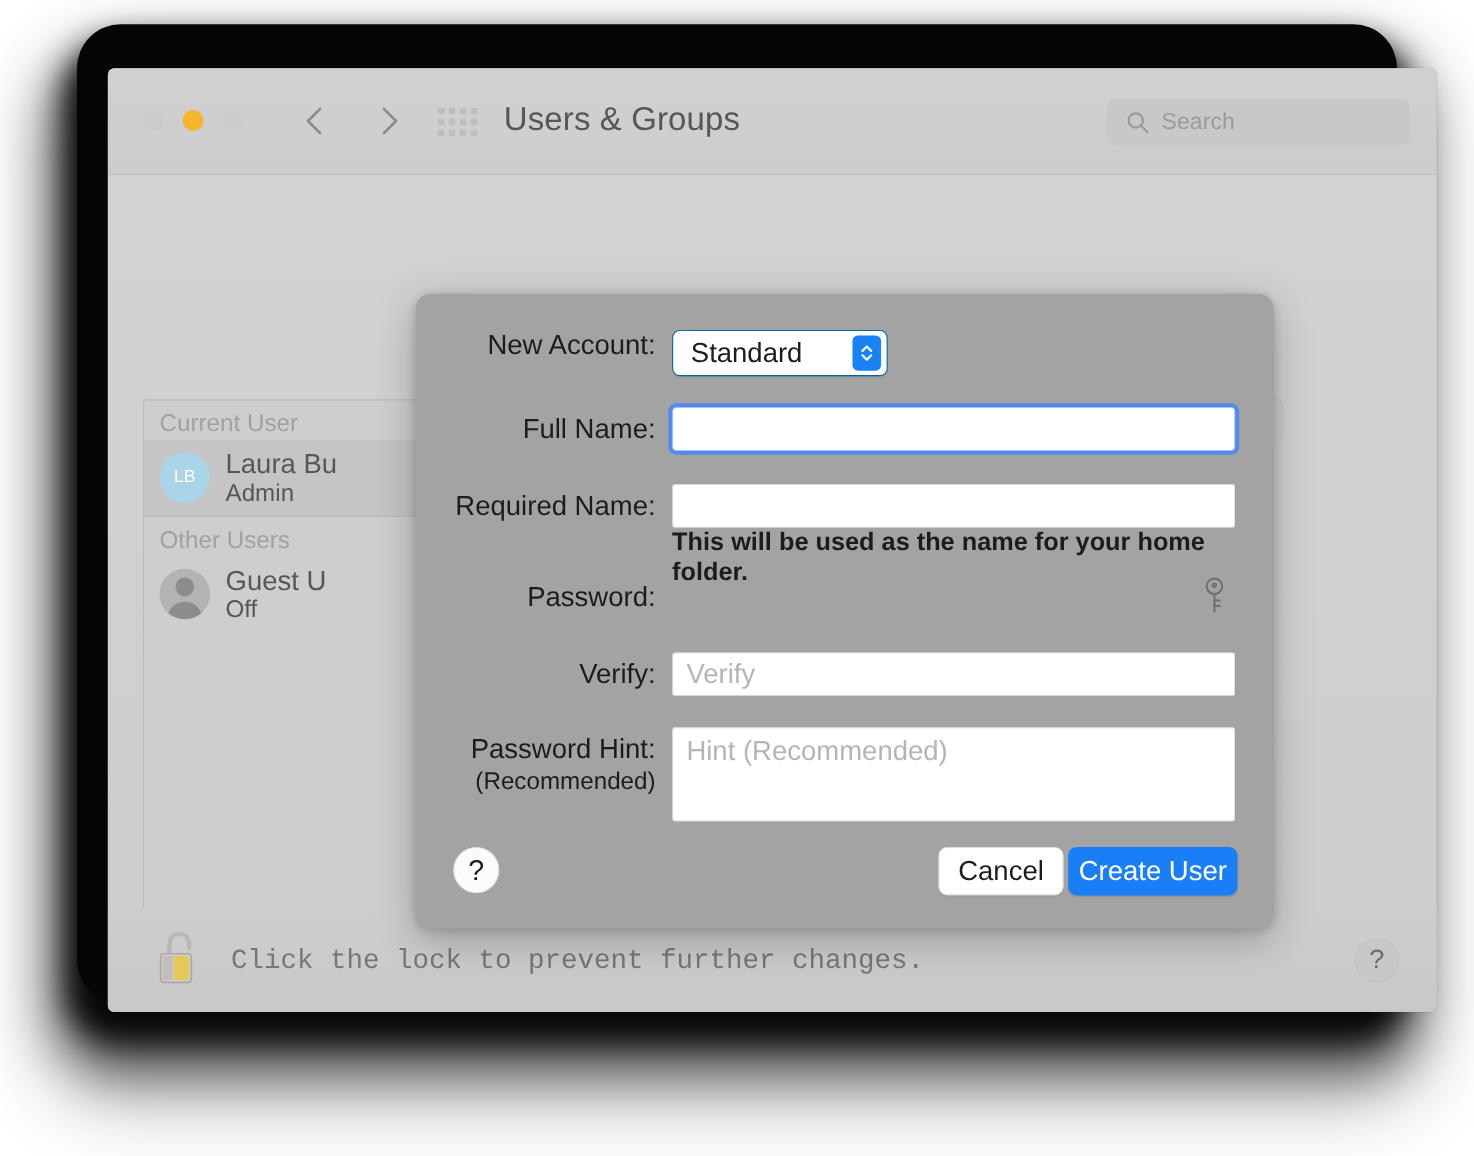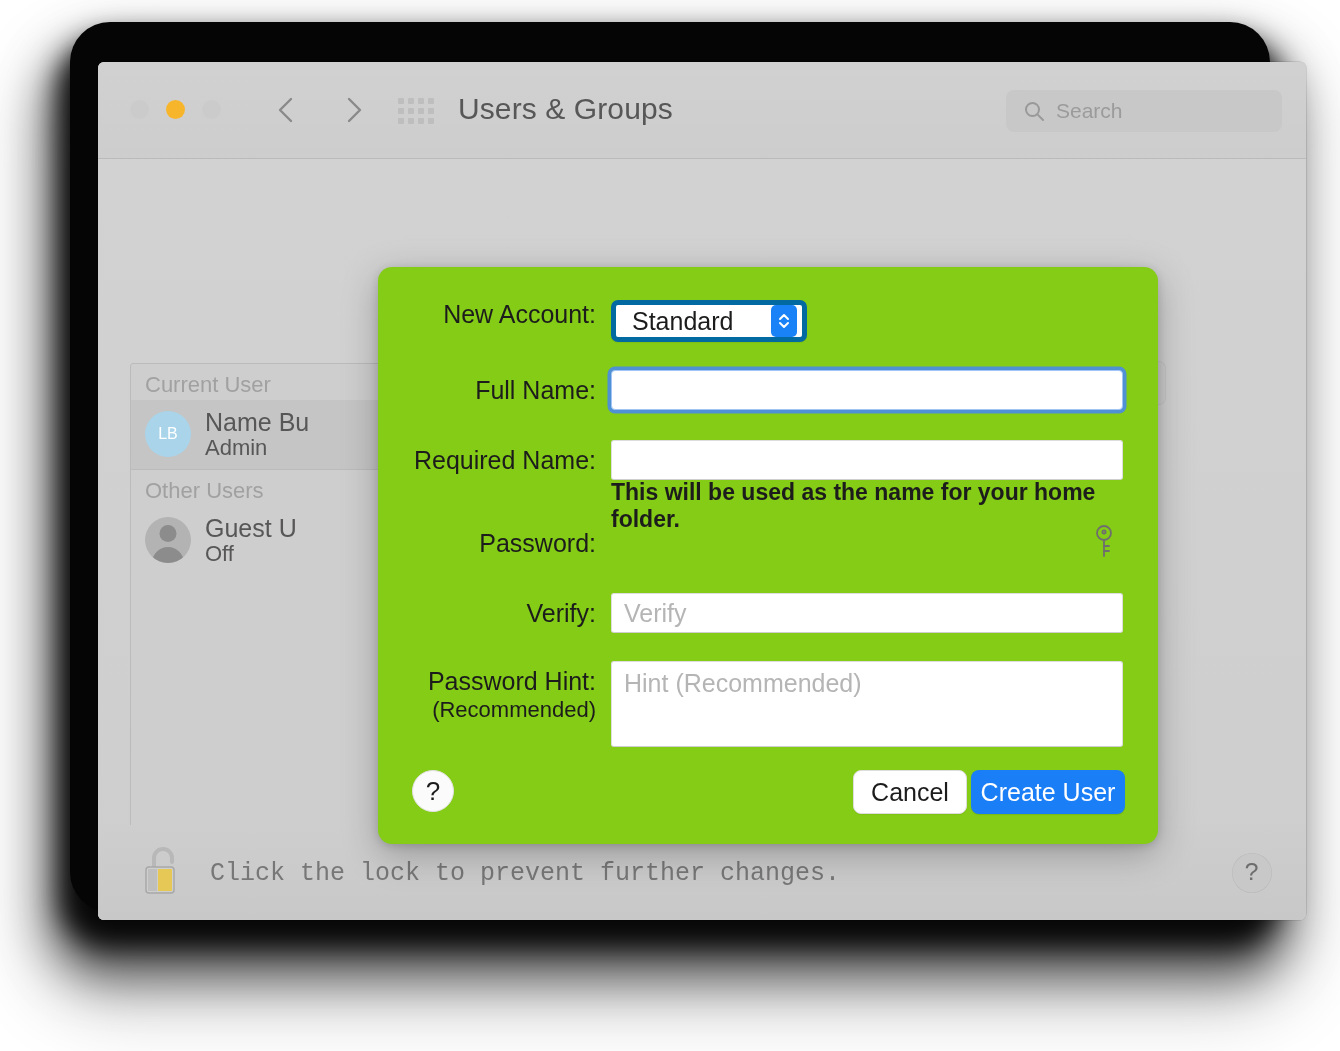--- a/index.html
+++ b/index.html
@@ -208,21 +208,21 @@
     display: flex; align-items: center; justify-content: center;
     font-size: 25px; color: #6f6e6e;
     box-shadow: inset 0 0 0 0.5px rgba(0,0,0,0.08);
   }
 
   
   .sheet {
     position: absolute;
     left: 280px; top: 205px;
     width: 780px; height: 577px;
-    background: #84cc16;
+    background: #a3a3a3;
     border-radius: 14px;
     box-shadow: 0 10px 36px rgba(0,0,0,0.26), 0 2px 8px rgba(0,0,0,0.14);
   }
 
   .form-row {
     position: absolute;
     display: flex;
     align-items: flex-start;
   }
   .f-label {
@@ -230,21 +230,21 @@
     font-size: 25px;
     color: #1c1c1c;
     line-height: 1.18;
   }
   .f-label .sub { display: block; font-size: 22px; }
 
   .popup {
     height: 42px;
     width: 196px;
     background: #ffffff;
-    border: 5px solid #0369a1;
+    border: 1px solid #0369a1;
     border-radius: 7px;
     display: flex; align-items: center;
     box-shadow: 0 1px 1px rgba(0,0,0,0.06);
     box-sizing: border-box;
   }
   .popup .val { margin-left: 16px; font-size: 25px; color: #1c1c1c; }
   .popup .stepper {
     margin-left: auto; margin-right: 5px;
     width: 26px; height: 32px;
     background: #1a82f7;
@@ -386,21 +386,21 @@
         <div class="change-pw-btn">ssword...</div>
 
         <div class="sidebar">
           <div class="sb-header">Current User</div>
 
           <div class="sb-row selected">
             <div class="avatar laura">
               <span>LB</span>
             </div>
             <div class="sb-text">
-              <div class="sb-name">Name Bu</div>
+              <div class="sb-name">Laura Bu</div>
               <div class="sb-sub">Admin</div>
             </div>
           </div>
 
           <div class="sb-divider"></div>
 
           <div class="sb-header">Other Users</div>
 
           <div class="sb-row">
             <div class="avatar guest">

